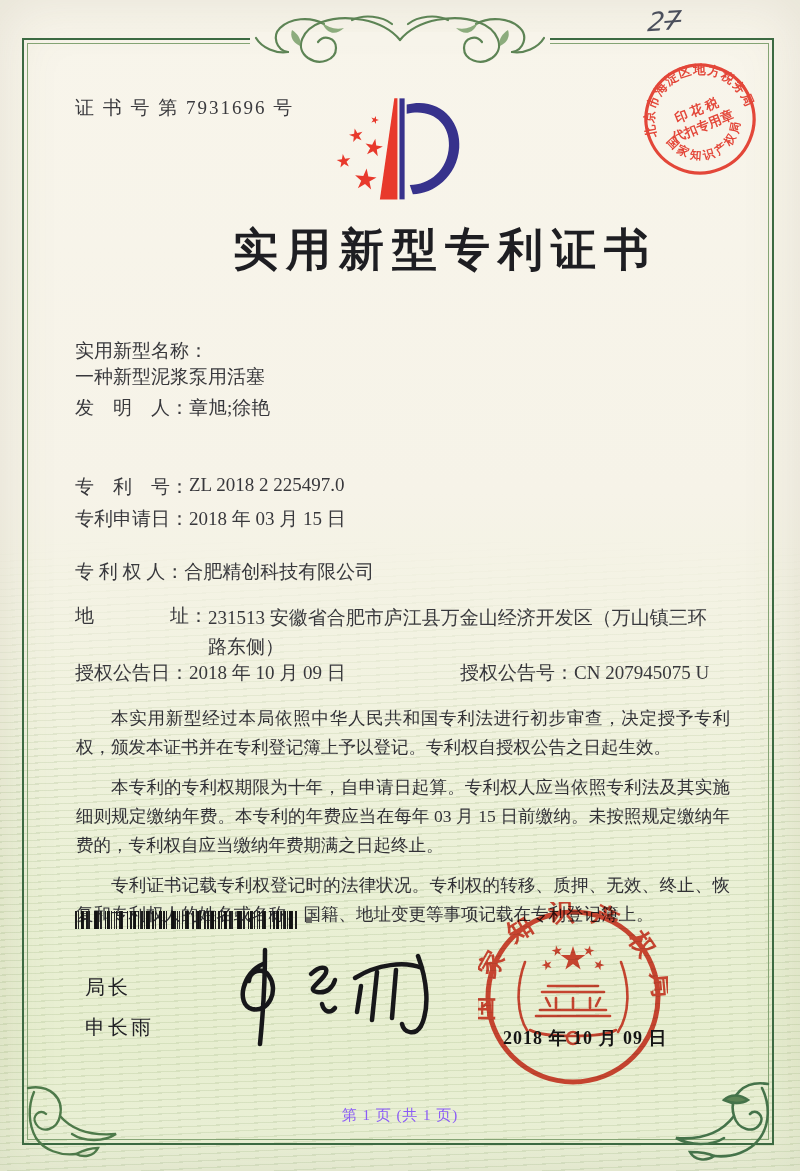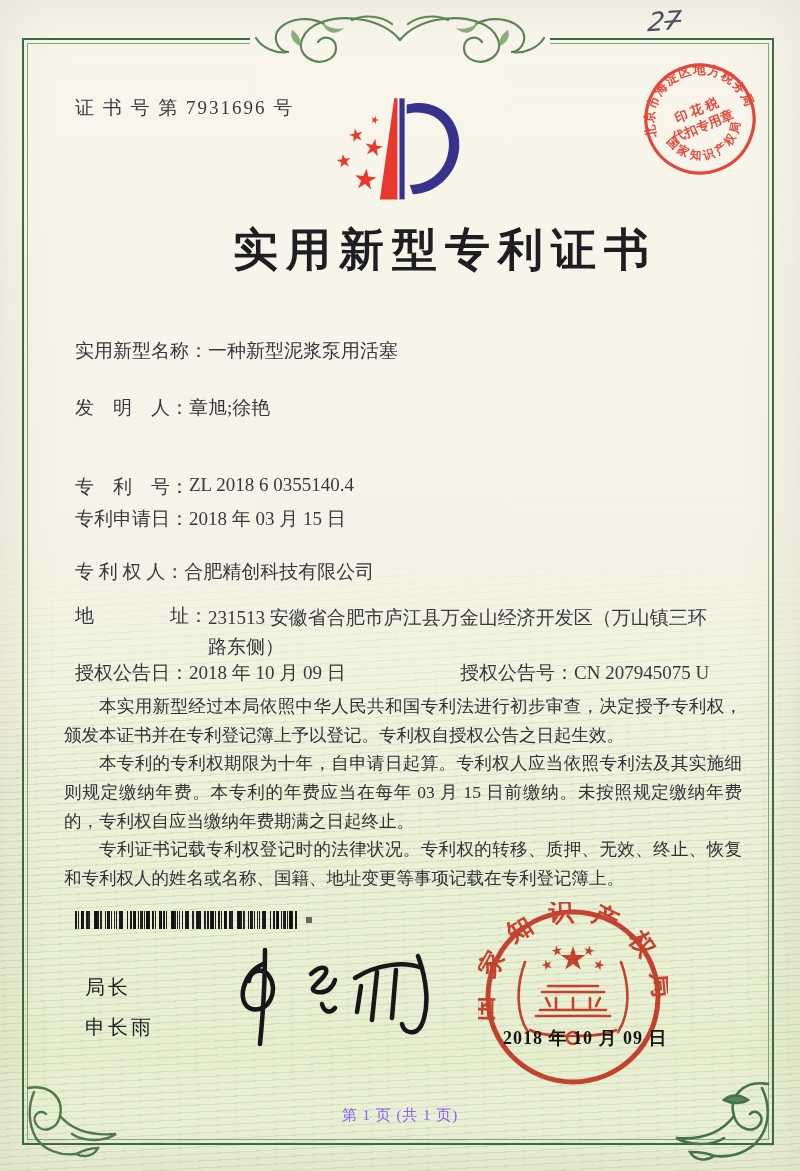--- a/index.html
+++ b/index.html
@@ -22,21 +22,21 @@
   .cert-no{left:75px;top:95px;font-size:19px;letter-spacing:2px;color:#3a3a3e;}
   .hand-no{left:648px;top:6px;font-size:26px;color:#4b4f5c;font-style:italic;transform:skewX(-10deg) rotate(-4deg);font-family:"DejaVu Sans",sans-serif;z-index:4;}
   .hand-no .crossed{text-decoration:line-through;}
   .title{left:0;width:800px;top:220px;text-align:center;font-size:45px;font-weight:700;letter-spacing:8px;color:#1e1e22;margin-left:45px;}
   .field-row{left:75px;font-size:19px;color:#38383c;display:flex;align-items:flex-start;}
   .field-row .lbl{white-space:pre;}
   .field-row .val{white-space:pre-wrap;}
   .addr-val{width:516px;line-height:1.55;}
   .grant-no{left:460px;top:660px;font-size:19px;color:#38383c;}
   .body-text{left:64px;top:692px;width:678px;font-size:17.5px;line-height:1.64;text-align:justify;color:#313136;}
-  .body-text p{margin:0;text-indent:2em;}
+  .body-text p{margin:12px;text-indent:2em;}
   .barcode{left:75px;top:911px;width:222px;height:18px;
     background:
       repeating-linear-gradient(90deg,#1c1c1c 0 2px,transparent 2px 3px,#222 3px 4px,transparent 4px 8px,#1a1a1a 8px 9px,transparent 9px 11px),
       repeating-linear-gradient(90deg,#2a2a2a 0 1px,transparent 1px 6px,#111 6px 9px,transparent 9px 13px);
   }
   .barcode-dot{left:306px;top:917px;width:6px;height:6px;background:#6b6b66;}
   .officer{left:85px;font-size:20px;letter-spacing:3px;color:#232327;}
   .seal-date{left:503px;top:1026px;font-size:18px;letter-spacing:1px;color:#141414;font-weight:600;z-index:5;}
   .footer{left:0;width:800px;top:1106px;text-align:center;font-size:15px;letter-spacing:1px;color:#8b5cf6;}
   svg{display:block;}
@@ -128,31 +128,31 @@
     <polygon points="74,12 77,12 77,110 60,110"></polygon>
   </g>
   <g fill="#37328c">
     <polygon points="79,12 84,12 84,110 79,110"></polygon>
     <path d="M 86,18 C 118,10 139,34 137,60 C 135,88 112,105 92,105 L 89,96 C 108,96 126,82 127,58 C 128,36 110,21 86,27 Z"></path>
   </g>
 </svg>
 
 <div class="abs title">实用新型专利证书</div>
 
-<div class="abs field-row" style="top:338px;">
+<div class="abs field-row" style="top:338px;flex-direction:column;">
   <span class="lbl">实用新型名称：</span>
     <span class="val">一种新型泥浆泵用活塞</span>
 </div>
 <div class="abs field-row" style="top:395px;">
   <span class="lbl">发　明　人：</span>
     <span class="val">章旭;徐艳</span>
 </div>
 <div class="abs field-row" style="top:474px;">
   <span class="lbl">专　利　号：</span>
-    <span class="val">ZL 2018 6 0355140.4</span>
+    <span class="val">ZL 2018 2 225497.0</span>
 </div>
 <div class="abs field-row" style="top:506px;">
   <span class="lbl">专利申请日：</span>
     <span class="val">2018 年 03 月 15 日</span>
 </div>
 <div class="abs field-row" style="top:559px;text-align:center;">
   <span class="lbl">专 利 权 人：</span>
     <span class="val">合肥精创科技有限公司</span>
 </div>
 <div class="abs field-row" style="top:603px;">

